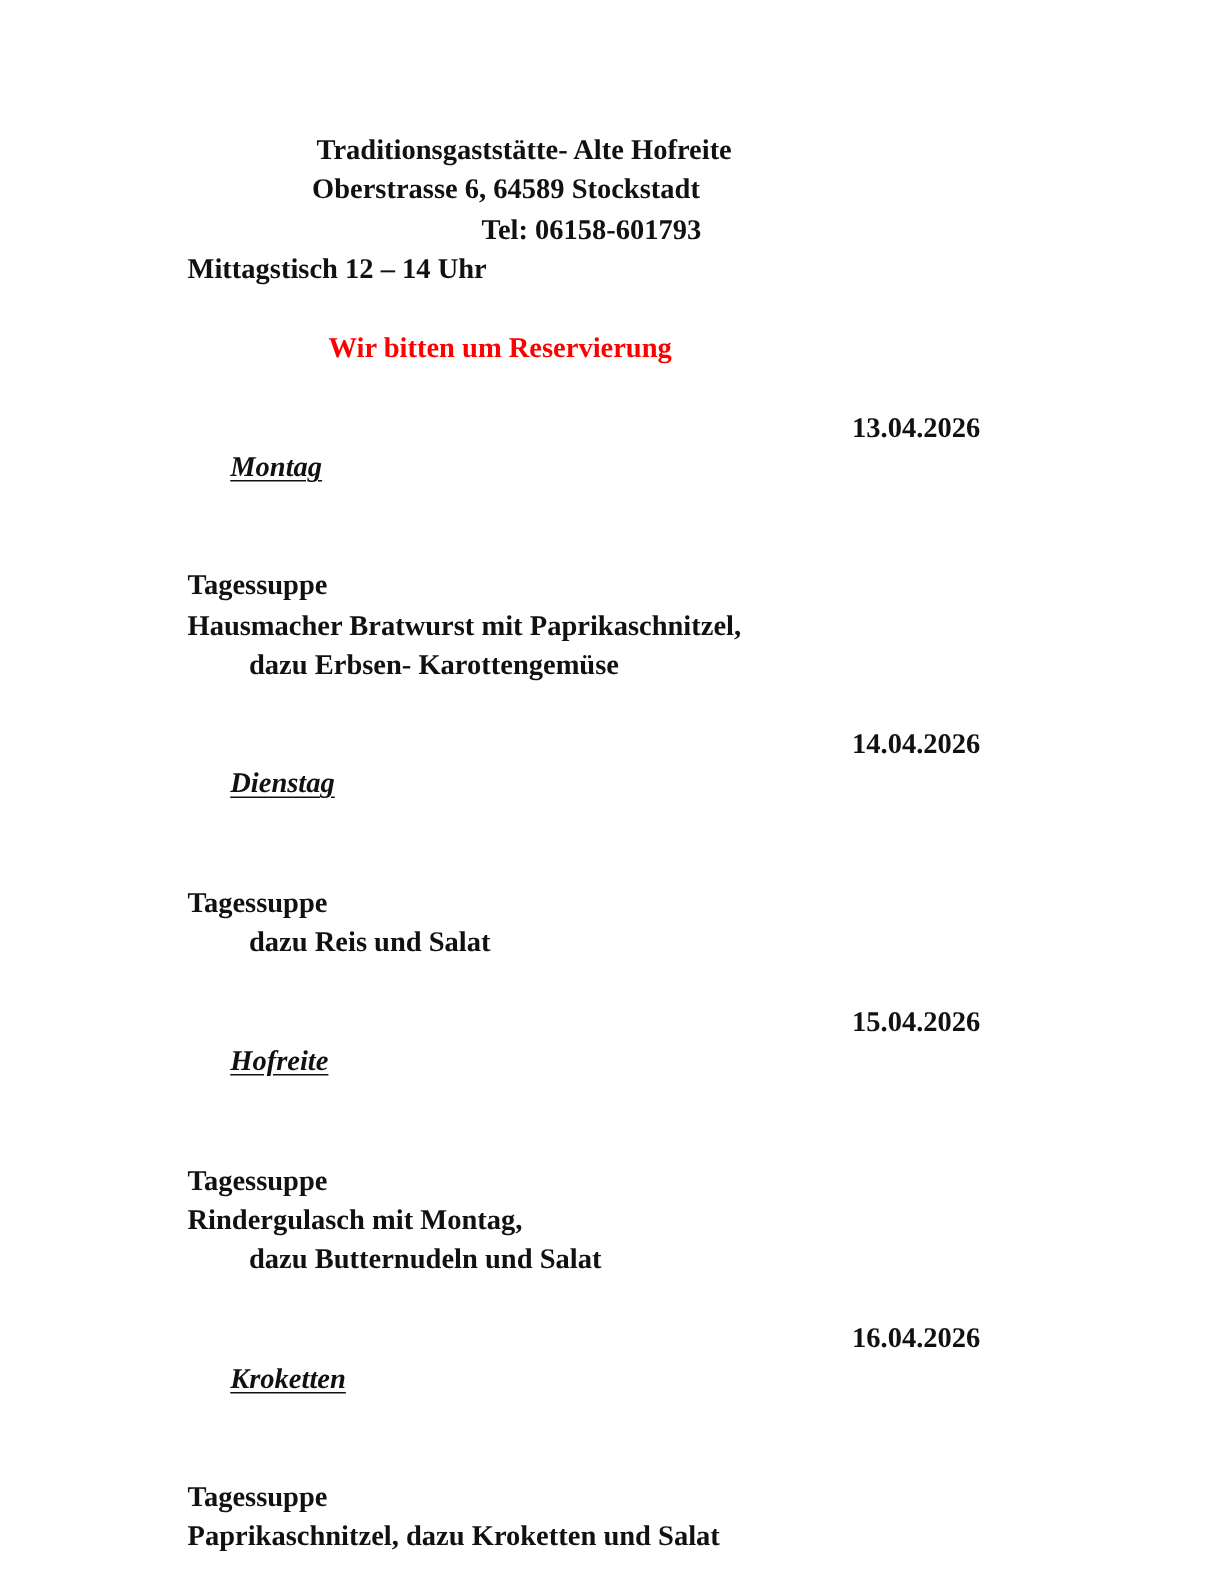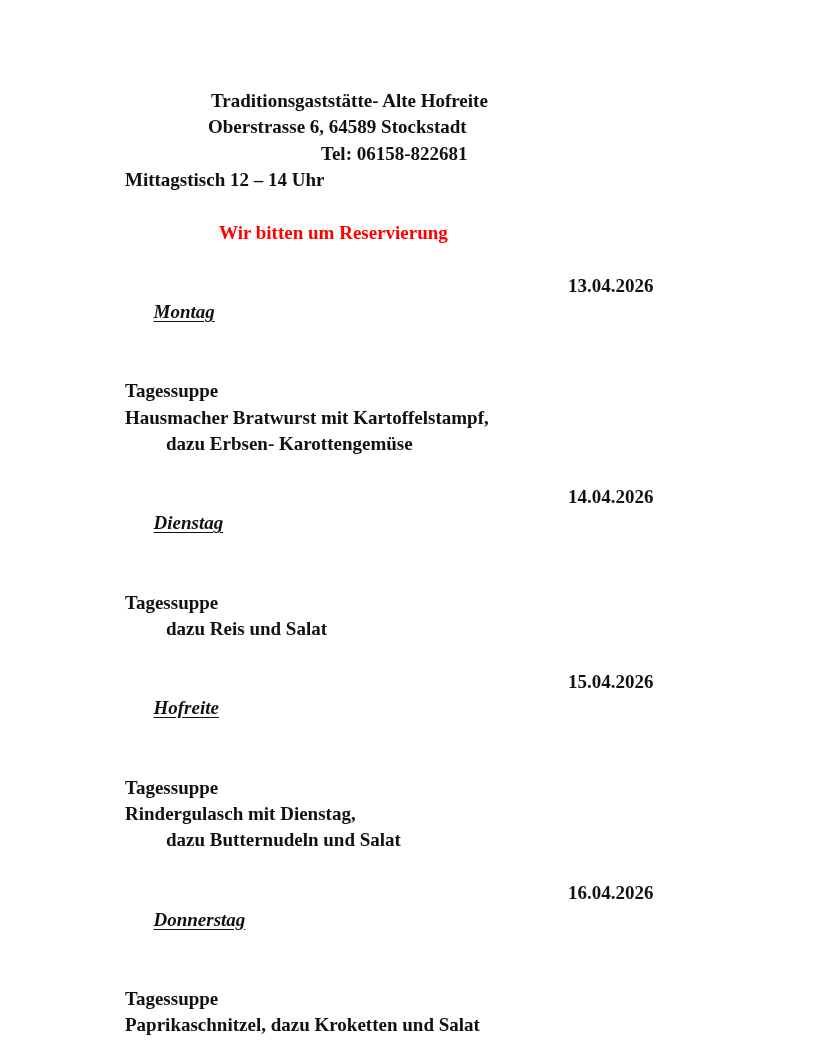--- a/index.html
+++ b/index.html
@@ -53,53 +53,53 @@
   .indent { margin-left: 41px; }
 </style>
 </head>
 <body>
 
 <div class="page">
   <div class="content">
 
     <div class="line h-line1">Traditionsgaststätte- Alte Hofreite</div>
     <div class="line h-line2">Oberstrasse 6, 64589 Stockstadt</div>
-    <div class="line h-line3">Tel: 06158-822681</div>
+    <div class="line h-line3">Tel: 06158-601793</div>
     <div class="line h-line4">Mittagstisch 12 – 14 Uhr</div>
     <div class="blank"></div>
     <div class="line reservation">Wir bitten um Reservierung</div>
     <div class="blank"></div>
 
     <div class="line day-row">
       <span class="day-name">Montag</span>
       <span class="day-date">13.04.2026</span>
     </div>
     <div class="line">Tagessuppe</div>
-    <div class="line">Hausmacher Bratwurst mit Kartoffelstampf,</div>
+    <div class="line">Hausmacher Bratwurst mit Paprikaschnitzel,</div>
     <div class="line indent">dazu Erbsen- Karottengemüse</div>
     <div class="blank"></div>
 
     <div class="line day-row">
       <span class="day-name">Dienstag</span>
       <span class="day-date">14.04.2026</span>
     </div>
     <div class="line">Tagessuppe</div>
     <div class="line indent">dazu Reis und Salat</div>
     <div class="blank"></div>
 
     <div class="line day-row">
       <span class="day-name">Hofreite</span>
       <span class="day-date">15.04.2026</span>
     </div>
     <div class="line">Tagessuppe</div>
-    <div class="line">Rindergulasch mit Dienstag,</div>
+    <div class="line">Rindergulasch mit Montag,</div>
     <div class="line indent">dazu Butternudeln und Salat</div>
     <div class="blank"></div>
 
     <div class="line day-row">
-      <span class="day-name">Donnerstag</span>
+      <span class="day-name">Kroketten</span>
       <span class="day-date">16.04.2026</span>
     </div>
     <div class="line">Tagessuppe</div>
     <div class="line">Paprikaschnitzel, dazu Kroketten und Salat</div>
 
   </div>
 </div>
 
 </body></html>

